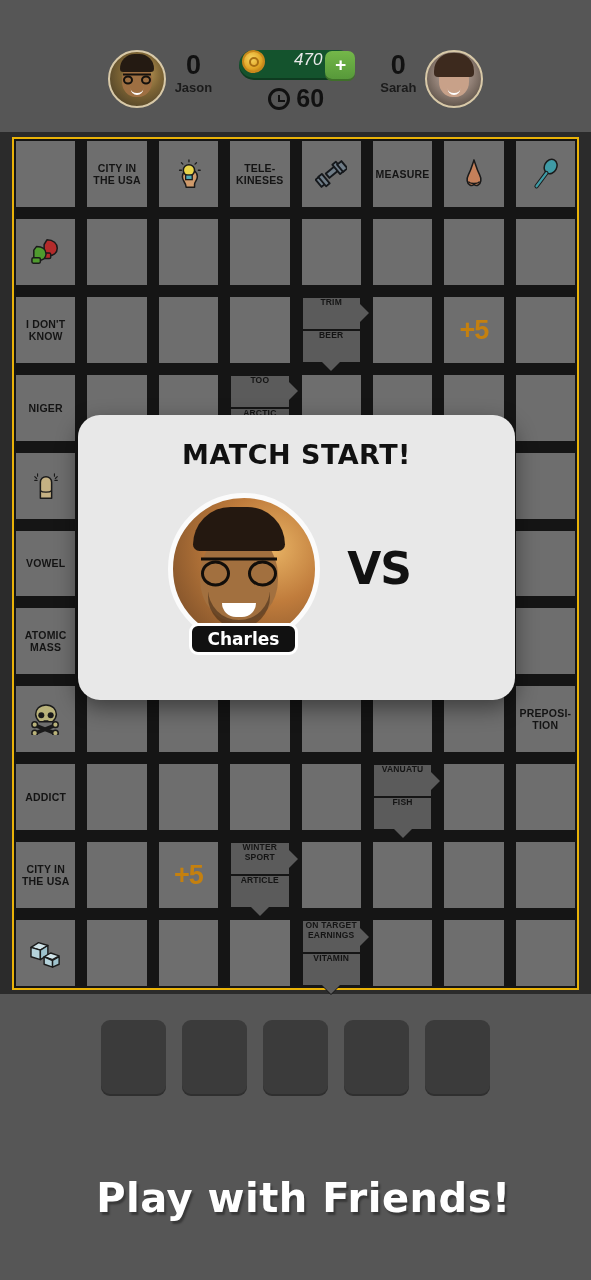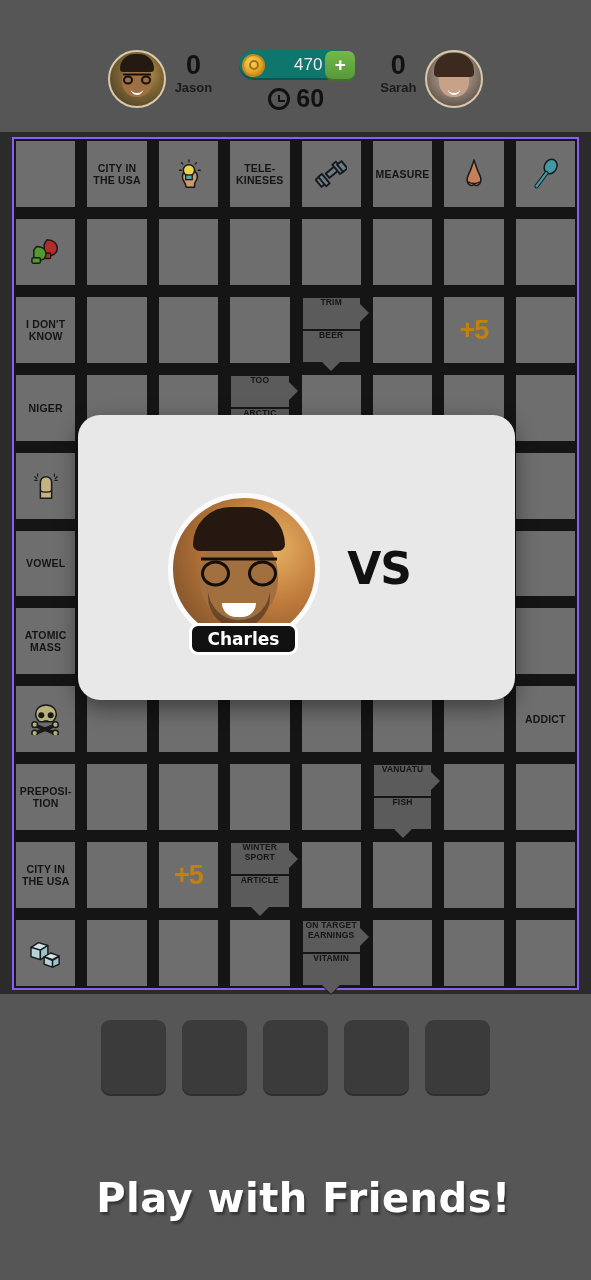--- a/index.html
+++ b/index.html
@@ -62,22 +62,23 @@
   .pname{font-size:13px;font-weight:bold;color:#1b1b1b;line-height:16px;}
   .pl-left .score-wrap{margin-left:9px;}
   .pl-right .score-wrap{margin-right:9px;}
 
   #center-col{
     display:flex;flex-direction:column;align-items:center;
     margin:0 14px;width:140px;
   }
   #coin-bar{
     position:relative;width:114px;height:30px;border-radius:15px;
-    background:#0f766e;display:flex;align-items:center;
+    background:#14532d;display:flex;
     box-shadow:inset 0 -2px 0 rgba(0,0,0,.28);
+    font-style:italic;
   }
   #coin-icon{
     width:23px;height:23px;border-radius:50%;margin-left:3px;flex:none;
     background:radial-gradient(circle at 40% 35%,#f6d560 0%,#e0a424 60%,#a86f12 100%);
     border:2px solid #c9881c;box-sizing:border-box;position:relative;
   }
   #coin-icon:after{
     content:"";position:absolute;left:50%;top:50%;transform:translate(-50%,-50%);
     width:10px;height:10px;border:2px solid #a86f12;border-radius:50%;box-sizing:border-box;
   }
@@ -111,21 +112,21 @@
     background:#2b2b2b;
   }
   #board{
     position:absolute;left:12px;top:5px;
     width:567px;height:853px;
     background:#151515;
     display:grid;
     grid-template-columns:repeat(8,1fr);
     grid-template-rows:repeat(11,1fr);
     gap:12px;padding:2px;box-sizing:border-box;
-    border:2px solid #8b5cf6;
+    border:2px solid #eab308;
   }
   .cell{
     background:#6e6e6e;position:relative;
     display:flex;align-items:center;justify-content:center;
     overflow:visible;
     font-size:10.5px;font-weight:bold;color:#141414;
     text-align:center;line-height:12px;letter-spacing:.2px;
   }
   .cell .label{padding:0 2px;}
   .bonus{font-size:27px;font-weight:bold;letter-spacing:-1px;}
@@ -460,24 +461,24 @@
           </svg>
         </span>
       </div>
       <div class="cell"></div>
       <div class="cell"></div>
       <div class="cell"></div>
       <div class="cell"></div>
       <div class="cell"></div>
       <div class="cell"></div>
       <div class="cell">
+        <span class="label">PREPOSI-TION</span>
+      </div>
+      <div class="cell">
         <span class="label">ADDICT</span>
-      </div>
-      <div class="cell">
-        <span class="label">PREPOSI-TION</span>
       </div>
       <div class="cell"></div>
       <div class="cell"></div>
       <div class="cell"></div>
       <div class="cell"></div>
       <div class="cell">
         <div class="clue top arrow-right">
           <span class="ctext">VANUATU</span>
         </div>
         <div class="clue bottom arrow-down">
@@ -542,20 +543,21 @@
     <div class="tile"></div>
     <div class="tile"></div>
     <div class="tile"></div>
   </div>
 
 <div id="footer">
   <div id="footer-text">Play with Friends!</div>
 </div>
 
 <div id="modal">
+  <div id="modal-title">MATCH START!</div>
   <div id="modal-body">
     <div class="vs-player">
       <div class="big-avatar charles">
         <div class="bface"></div>
           <div class="bbeard"></div>
           <div class="bhair"></div>
         <div class="bglasses"></div>
           <div class="bsmile"></div>
       </div>
       <div class="name-chip">Charles</div>

